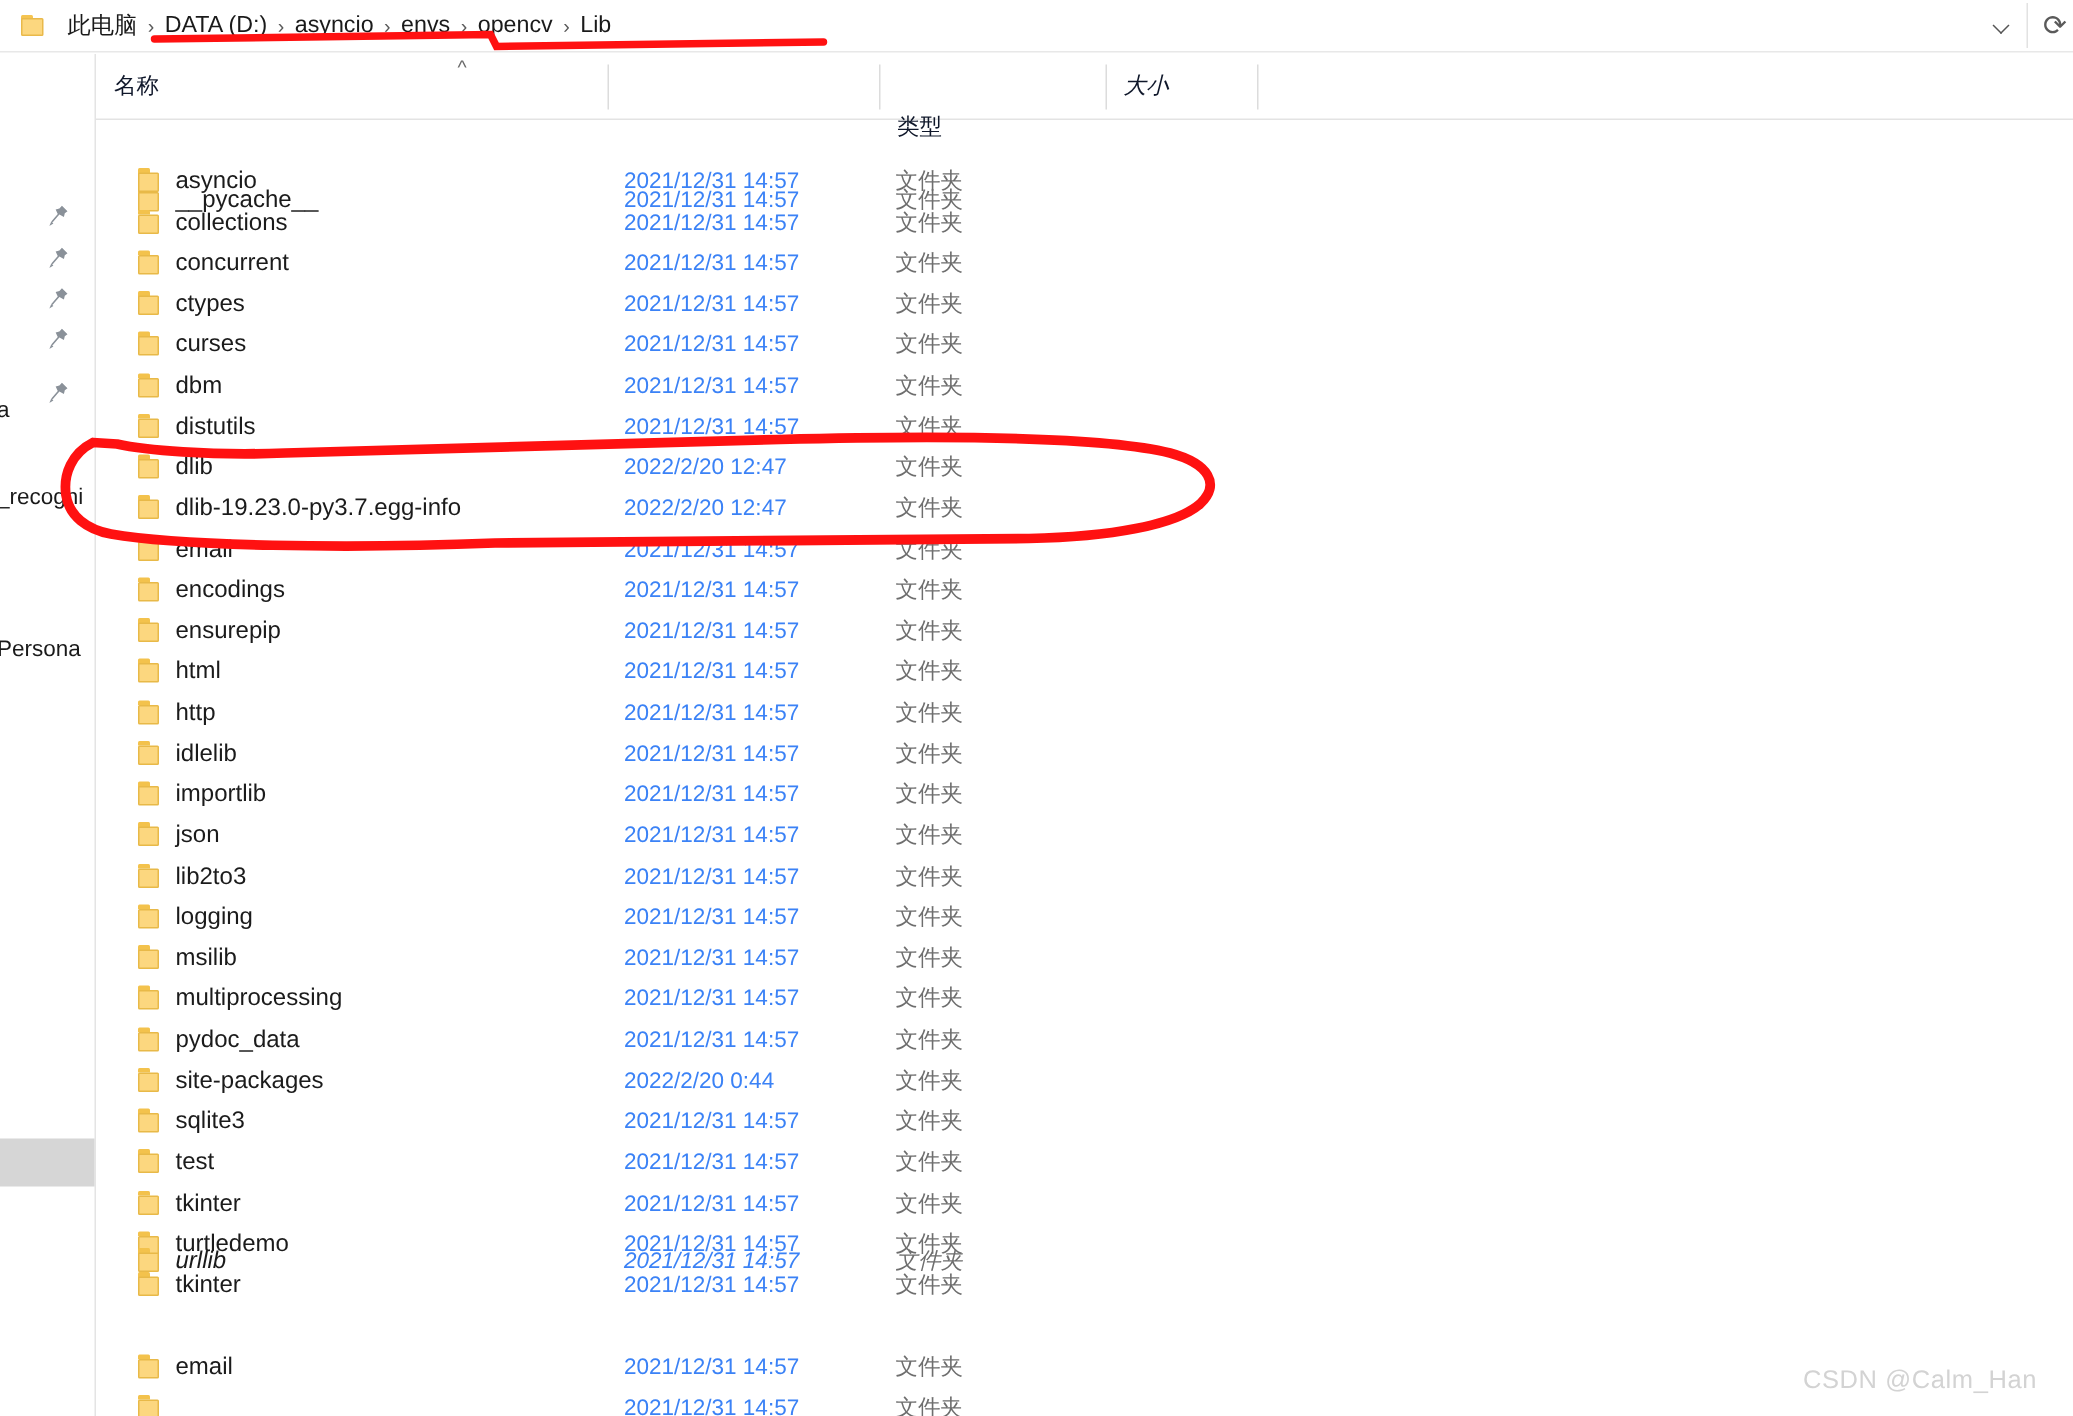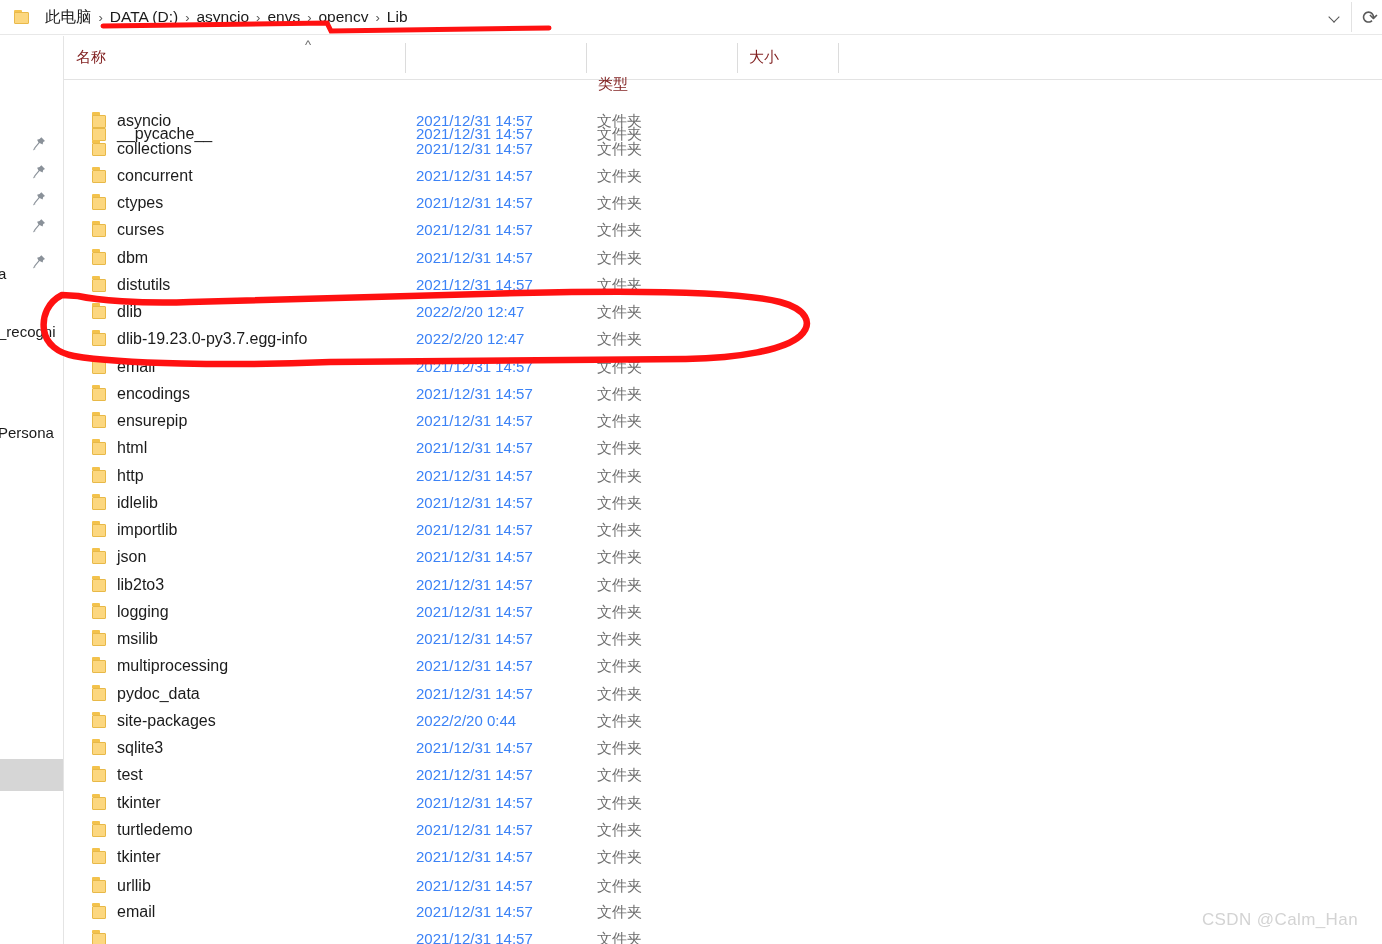--- a/index.html
+++ b/index.html
@@ -153,21 +153,21 @@
     border-bottom: 1px solid #e3e3e3;
     box-sizing: border-box;
   }
   .colcell {
     position: absolute;
     top: 0;
     height: 43px;
     display: flex;
     align-items: center;
     font-size: 15px;
-    color: #7f1d1d;
+    color: #0f172a;
     padding-left: 12px;
     box-sizing: border-box;
   }
   .coldiv {
     position: absolute;
     top: 7px;
     width: 1px; height: 30px;
     background: #dcdcdc;
   }
   .sort-caret {
@@ -343,21 +343,21 @@
       </div>
       <div class="nav-selected" style="top: 723px;"></div>
     </div>
 
   <div class="colheader" id="colheader">
     <div class="sort-caret">^</div>
   <div class="colcell" style="left: 0px; width: 341px;">名称</div>
       <div class="coldiv" style="left: 341px;"></div>
       <div class="colcell" style="left: 522px; width: 151px; margin-top: 27px;">类型</div>
       <div class="coldiv" style="left: 522px;"></div>
-      <div class="colcell" style="left: 673px; width: 101px;">大小</div>
+      <div class="colcell" style="left: 673px; width: 101px; font-style: italic;">大小</div>
       <div class="coldiv" style="left: 673px;"></div>
       <div class="coldiv" style="left: 774px;"></div>
     </div>
 
   <div class="filelist" id="filelist">
       <div class="row" style="top: 0px; margin-top: 40px;">
         <div class="fold">
           <div class="ftab"></div>
           <div class="fbody"></div>
         </div>
@@ -639,21 +639,21 @@
       <div class="row" style="top: 763px;">
         <div class="fold">
           <div class="ftab"></div>
           <div class="fbody"></div>
         </div>
         <div class="fname">tkinter</div>
         <div class="fdate">2021/12/31 14:57</div>
         <div class="ftype">文件夹</div>
         <div class="fsize"></div>
       </div>
-      <div class="row" style="top: 792px;">
+      <div class="row" style="top: 747px; font-style: italic;">
         <div class="fold">
           <div class="ftab"></div>
           <div class="fbody"></div>
         </div>
         <div class="fname">urllib</div>
         <div class="fdate">2021/12/31 14:57</div>
         <div class="ftype">文件夹</div>
         <div class="fsize"></div>
       </div>
       <div class="row" style="top: 817.5px;">

